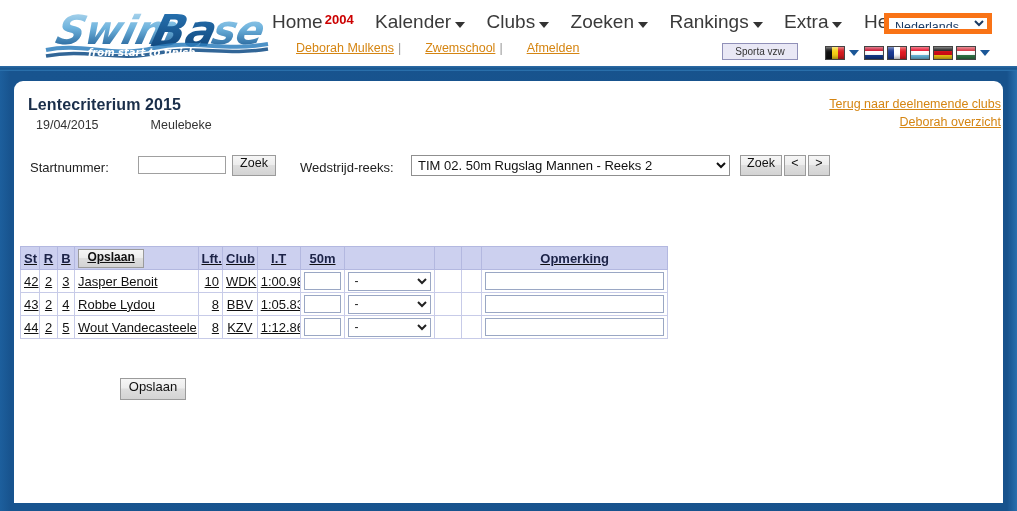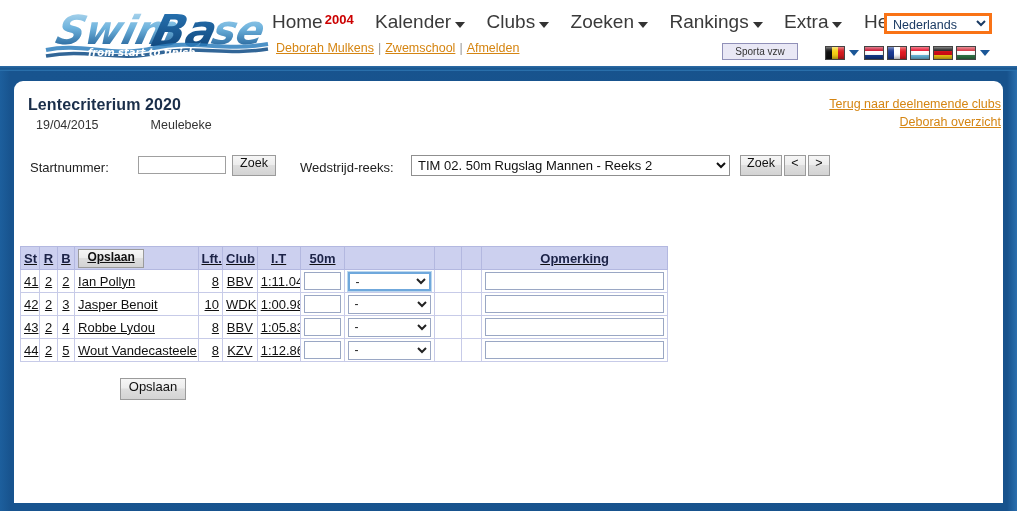--- a/index.html
+++ b/index.html
@@ -65,31 +65,32 @@
 
   
   #subnav {
     position: absolute; left: 276px; top: 41px;
     font-size: 12.5px;
     white-space: nowrap;
   }
   #subnav a {
     color: #d58512;
     text-decoration: underline;
+    margin-left: 20px;
   }
   #subnav .sep { color: #999; margin: 0 4px; }
 
   
   #lang-select {
     position: absolute; right: 25px; top: 13px;
     width: 108px; height: 21px;
     font-size: 12.5px;
     font-family: "Liberation Sans", sans-serif;
     color: #1a3a63;
-    border: 3px solid #f97316;
+    border: 5px solid #f97316;
     background: #ffffff;
     padding: 1px 2px;
     box-sizing: border-box;
   }
 
   
   #club-btn {
     position: absolute; right: 219px; top: 43px;
     width: 76px; height: 17px;
     font-size: 10px;
@@ -354,21 +355,21 @@
   </div>
 </div>
 
 <div id="header-rule"></div>
 
 <div id="frame">
   <div id="frame-inner-shade"></div>
 
   <div id="panel">
 
-    <div id="page-title">Lentecriterium 2020</div>
+    <div id="page-title">Lentecriterium 2015</div>
     <div id="page-subtitle">
       <span>19/04/2015</span><span class="loc">Meulebeke</span>
     </div>
 
     <div id="right-links">
       <a href="#">Terug naar deelnemende clubs</a>
       <a href="#">Deborah overzicht</a>
     </div>
 
     <div id="filterbar">
@@ -414,42 +415,20 @@
             <th>I.T</th>
             <th>50m</th>
             <th></th>
             <th></th>
             <th></th>
             <th>Opmerking</th>
           </tr>
         </thead>
         <tbody>
 
-          <tr>
-            <td class="c">41</td>
-            <td class="c">2</td>
-            <td class="c">2</td>
-            <td class="l">Ian Pollyn</td>
-            <td class="r">8</td>
-            <td class="c">BBV</td>
-            <td class="r">1:11.04</td>
-            <td>
-              <input class="cell-input" type="text" value="" style="">
-            </td>
-            <td>
-              <select class="cell-select focused">
-                <option>-</option>
-              </select>
-            </td>
-            <td class="spacer"></td>
-            <td class="spacer"></td>
-            <td>
-              <input class="cell-input" type="text" value="" style="">
-            </td>
-          </tr>
 
           <tr>
             <td class="c">42</td>
             <td class="c">2</td>
             <td class="c">3</td>
             <td class="l">Jasper Benoit</td>
             <td class="r">10</td>
             <td class="c">WDK</td>
             <td class="r">1:00.98</td>
             <td>

